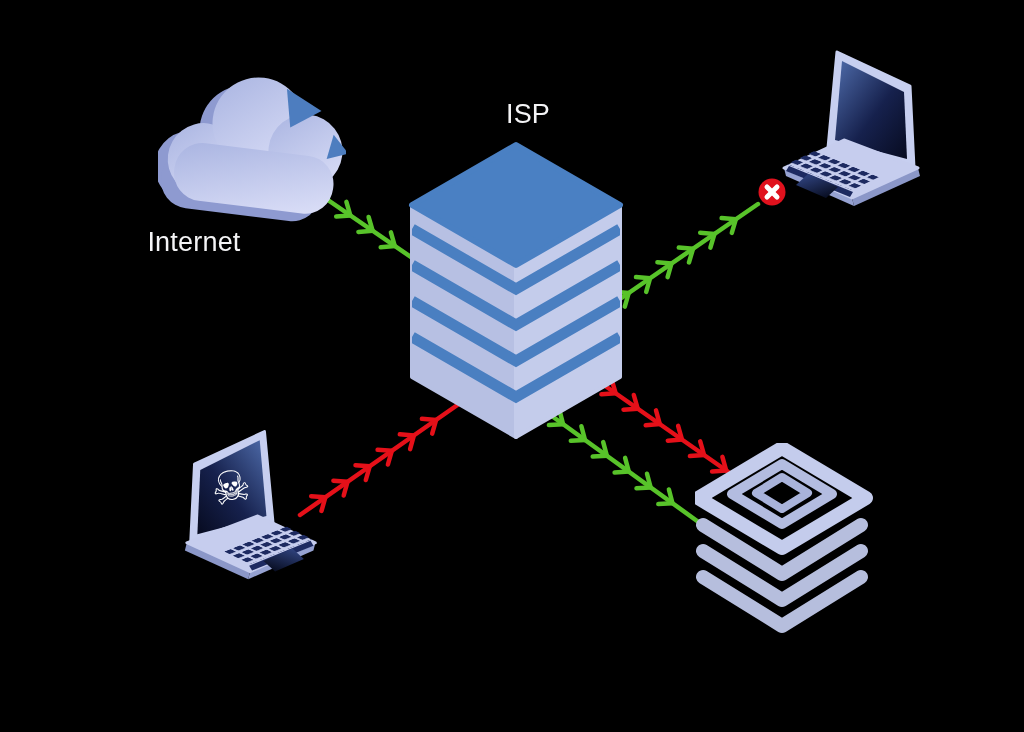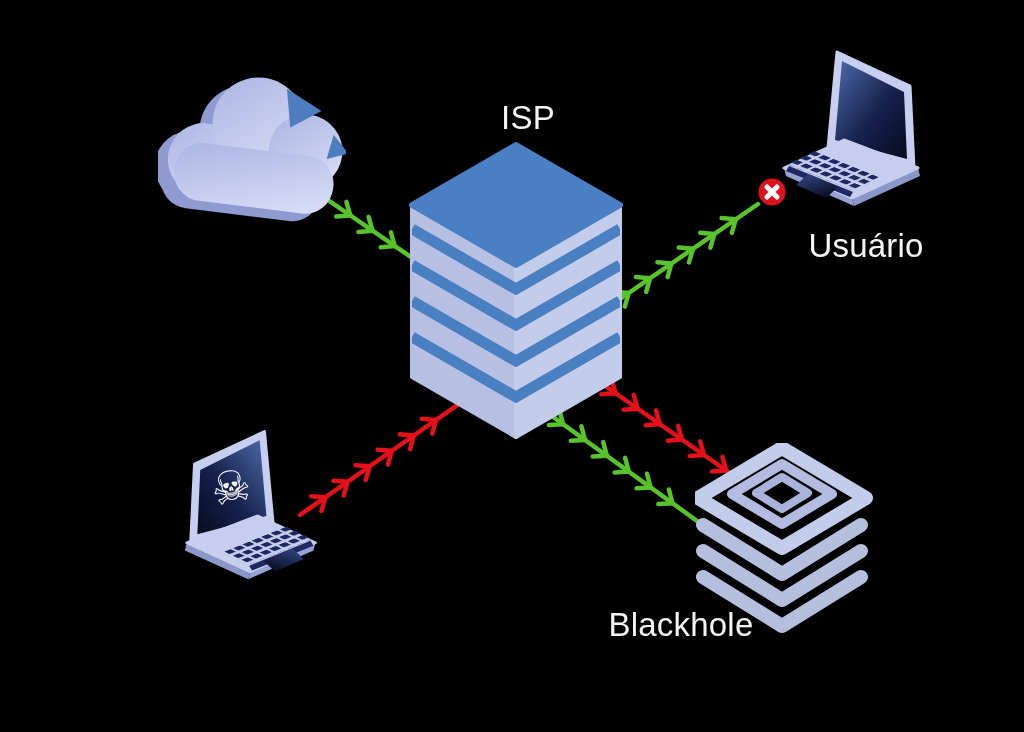--- a/index.html
+++ b/index.html
@@ -1,21 +1,21 @@
 <!DOCTYPE html>
 <html><head>
 <meta charset="utf-8">
 <style>
   html,body{margin:0;padding:0;background:#000;}
   .stage{position:relative;width:1024px;height:732px;background:#000;overflow:hidden;
          font-family:"Liberation Sans",sans-serif;}
   .layer{position:absolute;left:0;top:0;}
   .node{position:absolute;}
   .lbl{position:absolute;width:220px;text-align:center;color:#f4f4f6;
-       font-size:33px;font-weight:500;letter-spacing:.2px;}
+       font-size:27px;font-weight:500;letter-spacing:.2px;}
   .lbl-internet{left:84px;top:227px;}
   .lbl-isp{left:418px;top:99px;}
   .lbl-usuario{left:756px;top:227px;}
   .lbl-hacker{left:130px;top:603px;}
   .lbl-blackhole{left:571px;top:606px;}
 </style>
 </head>
 <body>
 
 <div class="stage">
@@ -157,17 +157,16 @@
   </svg>
 
   <svg class="node" style="left:757px;top:177px" width="30" height="30" viewBox="0 0 30 30">
     <circle cx="15" cy="15" r="13.5" fill="#e0111d"></circle>
     <g stroke="#ffffff" stroke-width="5" stroke-linecap="round">
       <line x1="10" y1="10" x2="20" y2="20"></line>
       <line x1="20" y1="10" x2="10" y2="20"></line>
     </g>
   </svg>
 
+  <div class="lbl lbl-internet">Internet</div>
   <div class="lbl lbl-isp">ISP</div>
-  <div class="lbl lbl-usuario">Usuário</div>
-  <div class="lbl lbl-blackhole">Blackhole</div>
 
 </div>
 
 </body></html>

